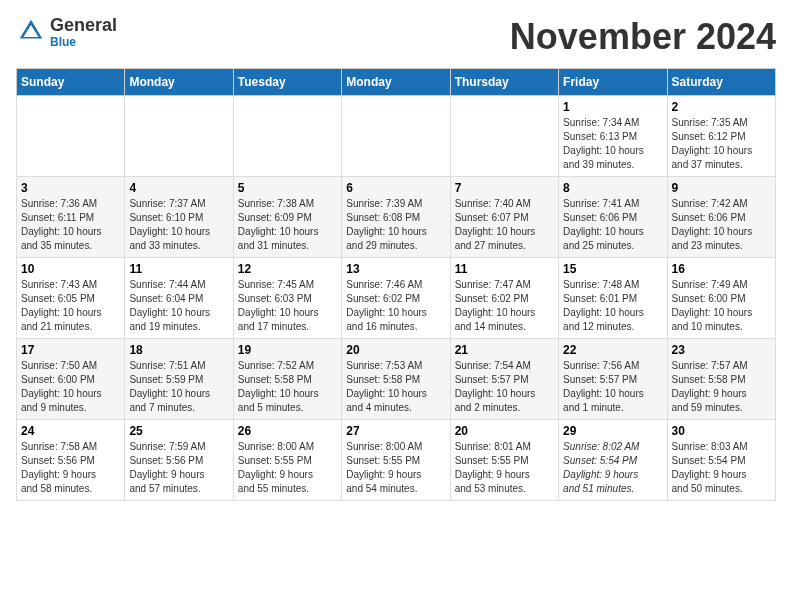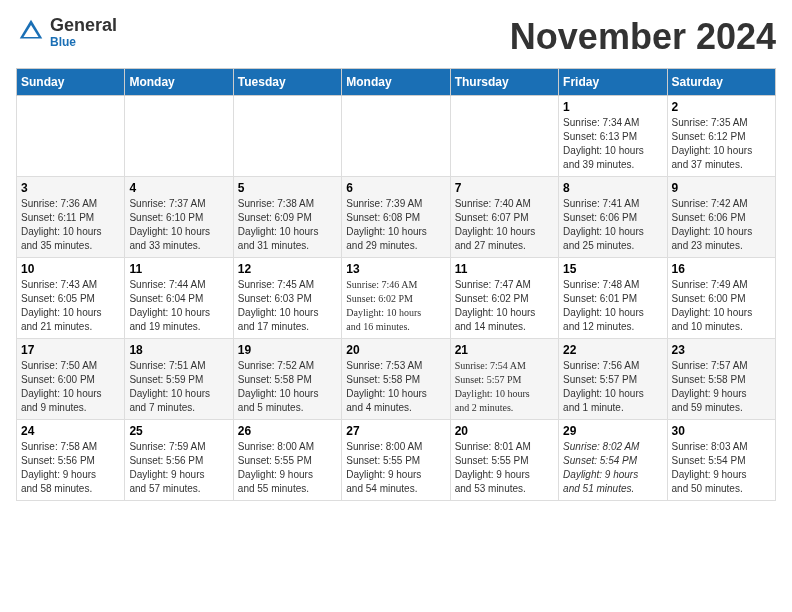--- a/index.html
+++ b/index.html
@@ -212,21 +212,21 @@
         </td>
         <td>
           <span class="day-number">12</span>
           <div class="day-info" style="white-space: pre-line;">Sunrise: 7:45 AM
 Sunset: 6:03 PM
 Daylight: 10 hours
 and 17 minutes.</div>
         </td>
         <td>
           <span class="day-number">13</span>
-          <div class="day-info" style="white-space: pre-line; font-family: Liberation Serif, serif;">Sunrise: 7:46 AM
+          <div class="day-info" style="white-space: pre-line;">Sunrise: 7:46 AM
 Sunset: 6:02 PM
 Daylight: 10 hours
 and 16 minutes.</div>
         </td>
         <td>
           <span class="day-number">11</span>
           <div class="day-info" style="white-space: pre-line;">Sunrise: 7:47 AM
 Sunset: 6:02 PM
 Daylight: 10 hours
 and 14 minutes.</div>
@@ -270,21 +270,21 @@
         </td>
         <td>
           <span class="day-number">20</span>
           <div class="day-info" style="white-space: pre-line;">Sunrise: 7:53 AM
 Sunset: 5:58 PM
 Daylight: 10 hours
 and 4 minutes.</div>
         </td>
         <td>
           <span class="day-number">21</span>
-          <div class="day-info" style="white-space: pre-line; font-family: Liberation Serif, serif;">Sunrise: 7:54 AM
+          <div class="day-info" style="white-space: pre-line;">Sunrise: 7:54 AM
 Sunset: 5:57 PM
 Daylight: 10 hours
 and 2 minutes.</div>
         </td>
         <td>
           <span class="day-number">22</span>
           <div class="day-info" style="white-space: pre-line;">Sunrise: 7:56 AM
 Sunset: 5:57 PM
 Daylight: 10 hours
 and 1 minute.</div>

